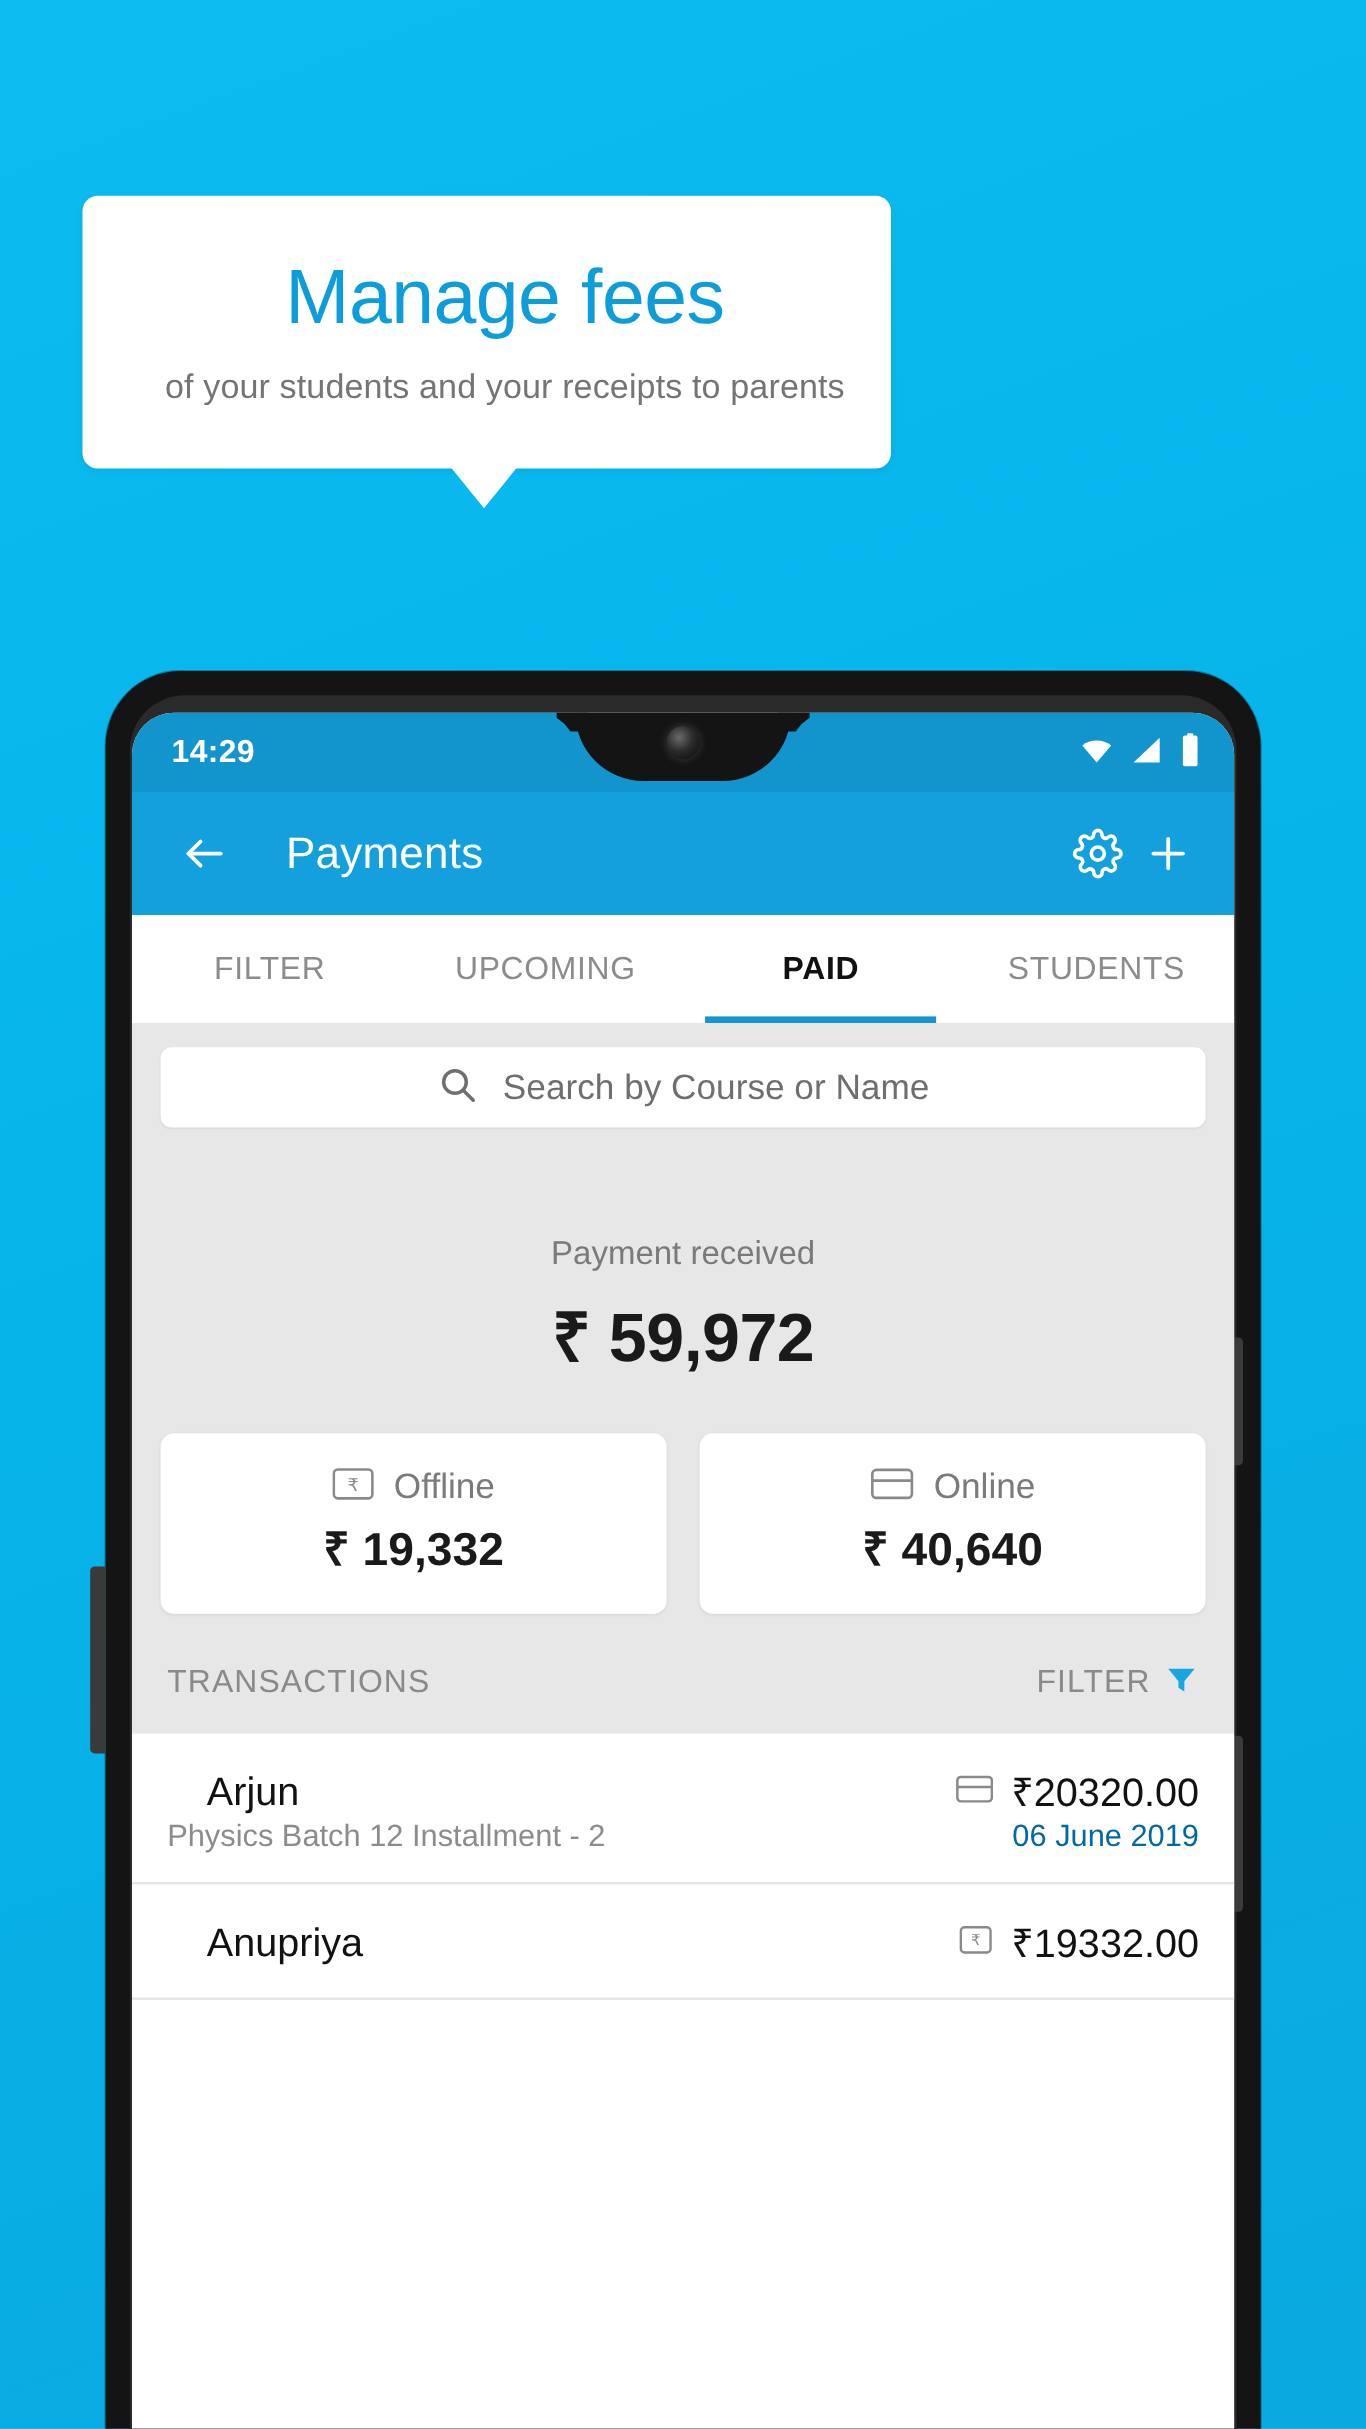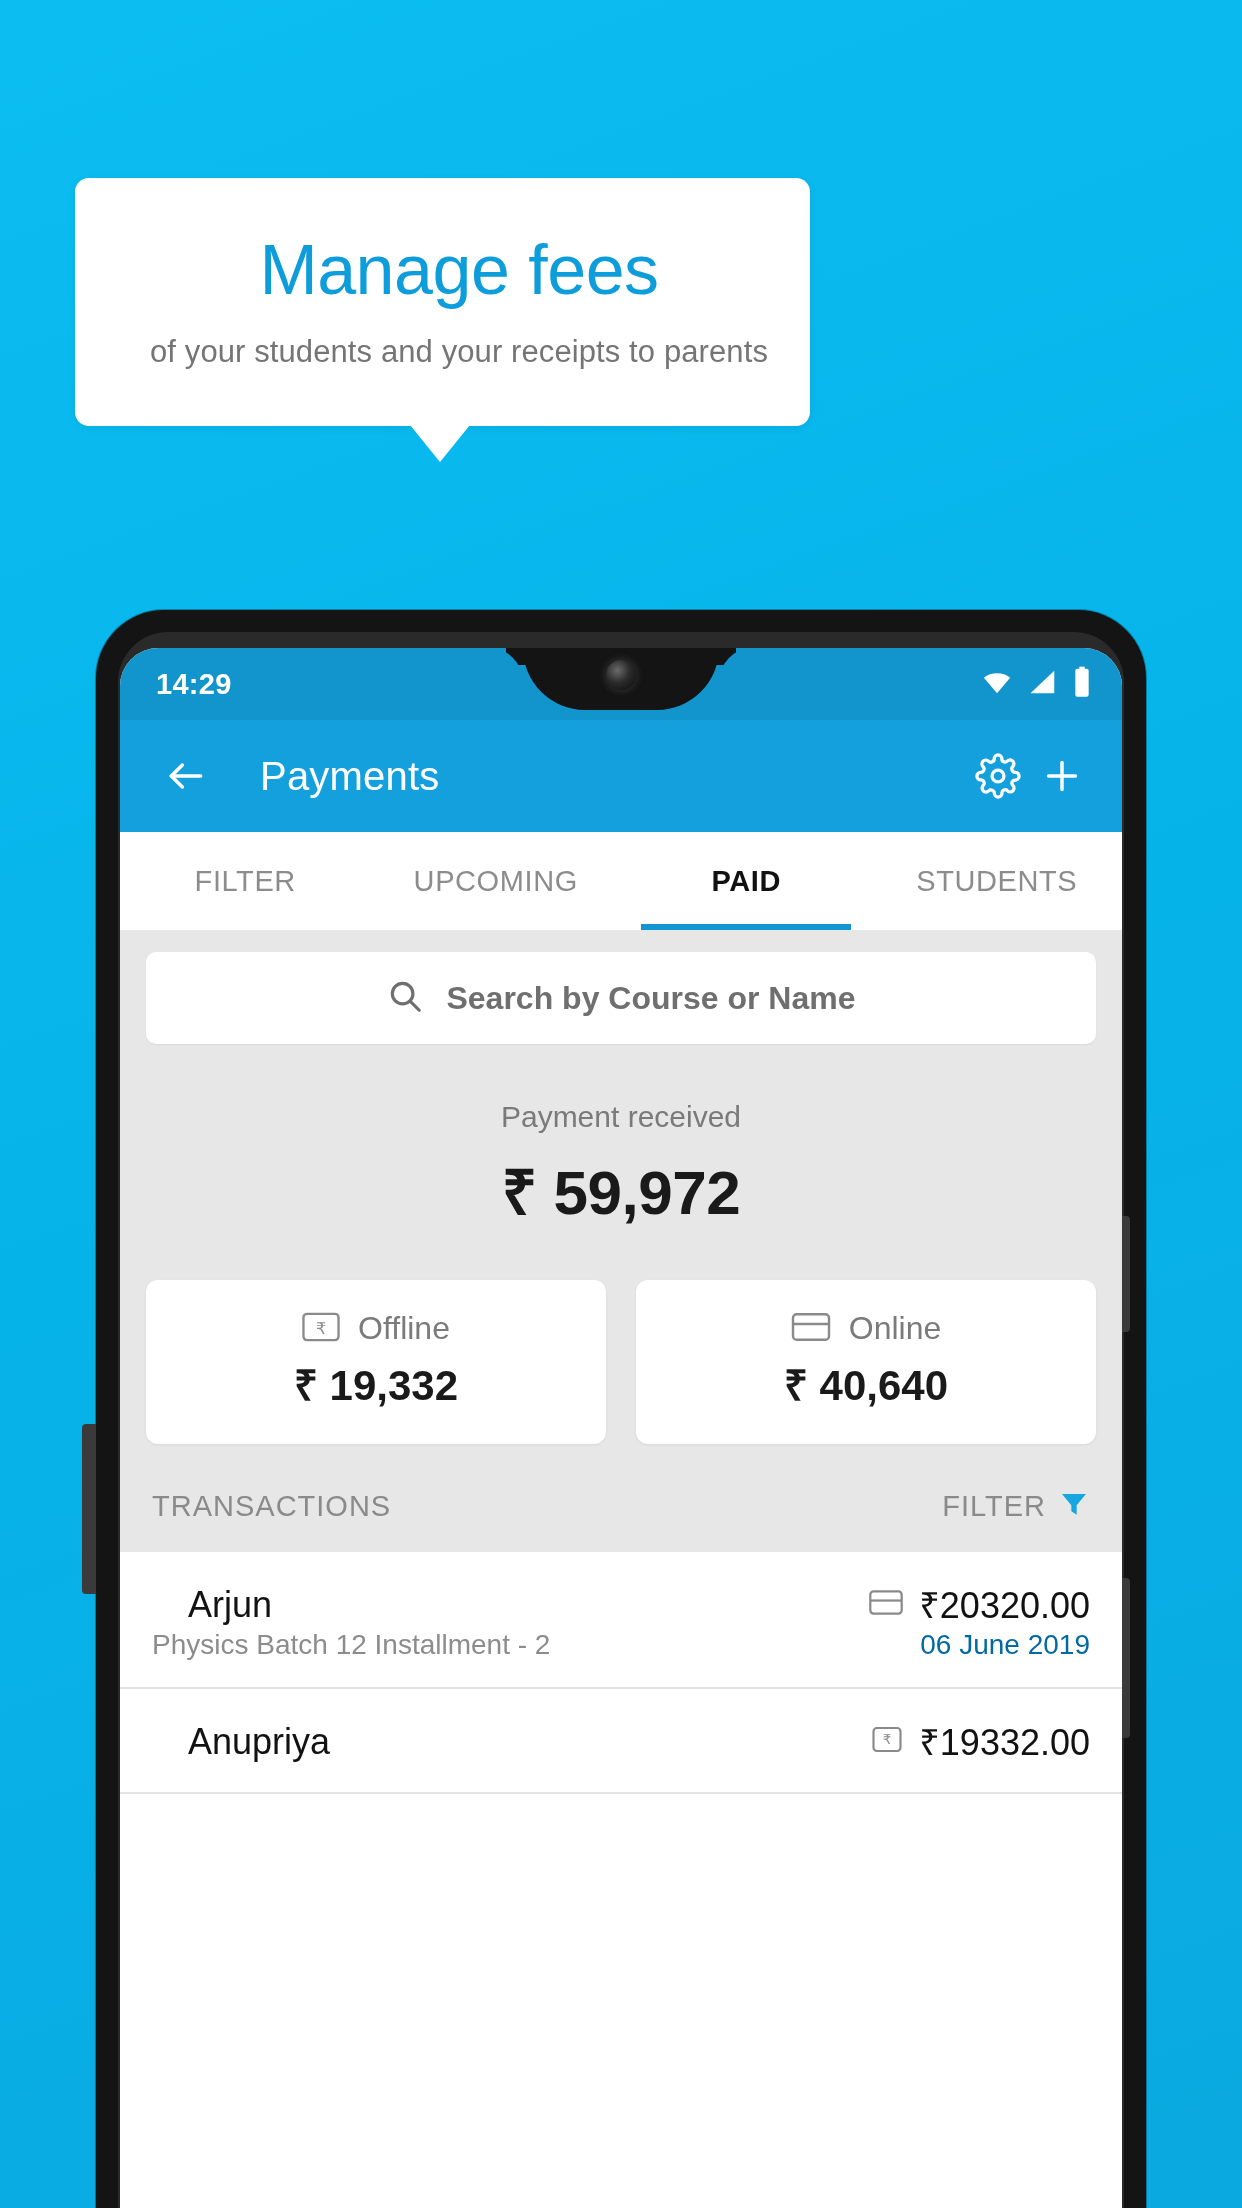--- a/index.html
+++ b/index.html
@@ -198,35 +198,35 @@
     bottom: 0;
     height: 6px;
     background: #1296d2;
   }
 
   
   #content { background: #e7e7e7; }
 
   #search-wrap { padding: 22px 26px 0 26px; }
   #search-box {
-    height: 92px;
+    height: 73px;
     background: #ffffff;
     border-radius: 10px;
     display: flex;
     align-items: center;
     justify-content: center;
     gap: 22px;
     box-shadow: 0 1px 2px rgba(0,0,0,0.06);
-    font-weight: bold;
   }
   #search-placeholder { font-size: 32px; color: #6f6f6f; }
 
   #summary {
     padding: 56px 0 10px 0;
     text-align: center;
+    margin-top: 42px;
   }
   #summary-label { font-size: 30px; color: #7a7a7a; }
   #summary-amount {
     margin-top: 14px;
     font-size: 62px;
     font-weight: 700;
     color: #1a1a1a;
     letter-spacing: -0.5px;
   }
 

